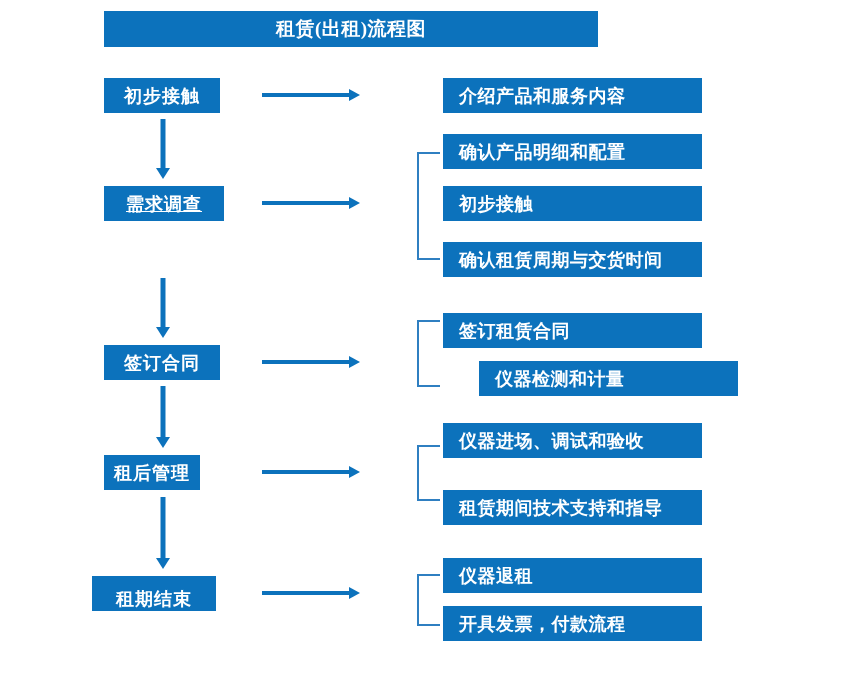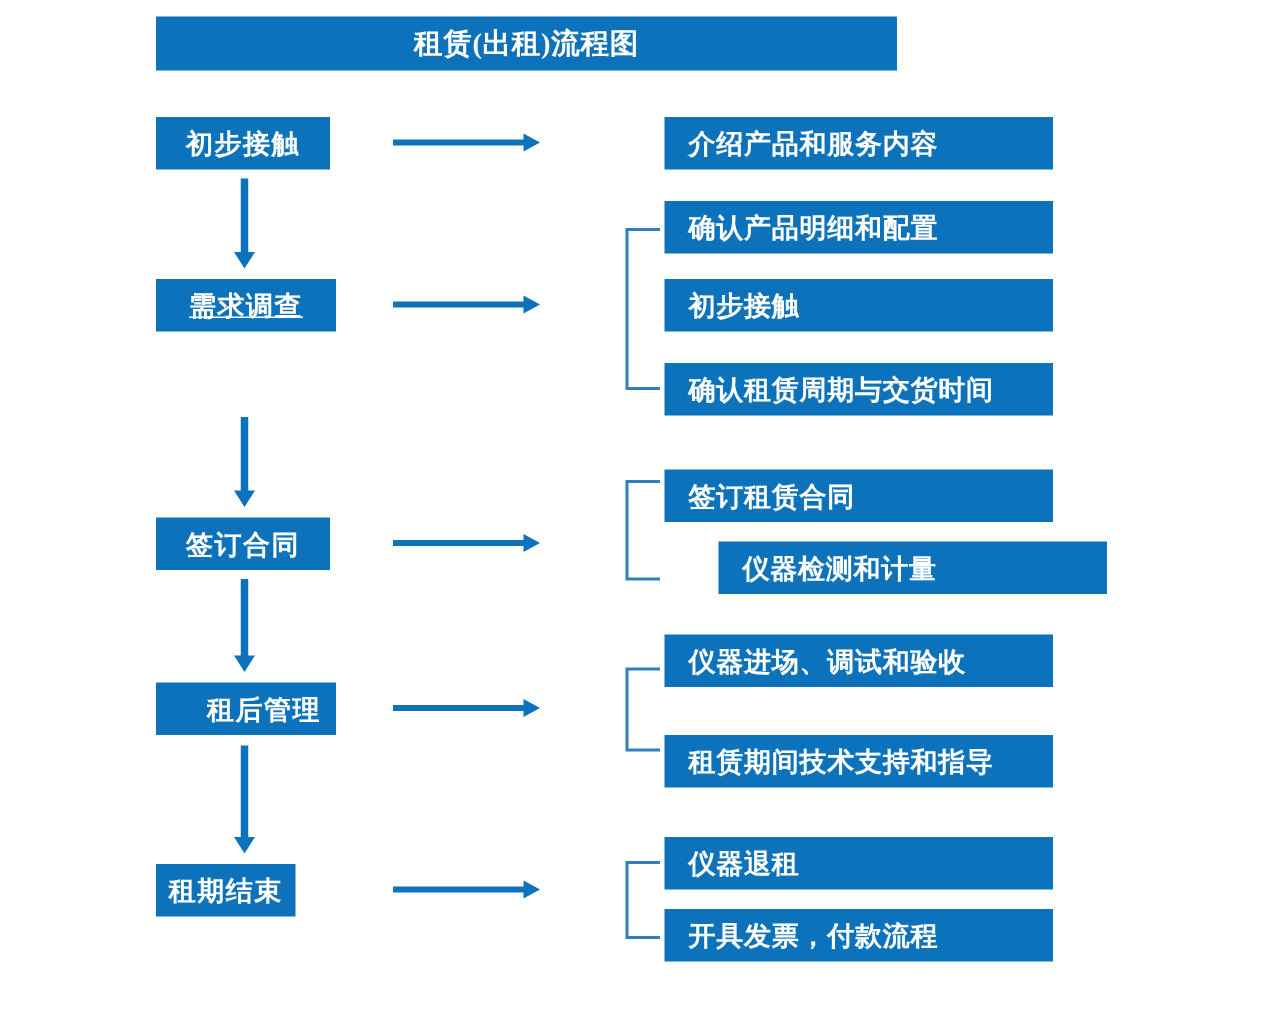--- a/index.html
+++ b/index.html
@@ -87,24 +87,24 @@
   <div id="stages-layer">
       <div class="stage-box" style="left: 104px; top: 78px; width: 116px; height: 35px; background: rgb(12, 114, 188); text-align: center;">
         <span>初步接触</span>
       </div>
       <div class="stage-box" style="left: 104px; top: 186px; width: 120px; height: 35px; background: rgb(12, 114, 188); text-decoration: underline;">
         <span>需求调查</span>
       </div>
       <div class="stage-box" style="left: 104px; top: 345px; width: 116px; height: 35px; background: rgb(12, 114, 188);">
         <span>签订合同</span>
       </div>
-      <div class="stage-box" style="left: 104px; top: 455px; width: 96px; height: 35px; background: rgb(12, 114, 188); padding-left: 24px;">
+      <div class="stage-box" style="left: 104px; top: 455px; width: 96px; height: 35px; background: rgb(12, 114, 188);">
         <span>租后管理</span>
       </div>
-      <div class="stage-box" style="left: 104px; top: 576px; width: 93px; height: 35px; background: rgb(12, 114, 188);">
+      <div class="stage-box" style="left: 92px; top: 576px; width: 124px; height: 35px; background: rgb(12, 114, 188); align-items: flex-end;">
         <span>租期结束</span>
       </div>
     </div>
   <div id="details-layer">
       <div class="detail-box" style="left: 443px; top: 78px; width: 259px; height: 35px; background: rgb(12, 114, 188); font-family: Liberation Serif, serif;">
         <span>介绍产品和服务内容</span>
       </div>
       <div class="detail-box" style="left: 443px; top: 134px; width: 259px; height: 35px; background: rgb(12, 114, 188);">
         <span>确认产品明细和配置</span>
       </div>

